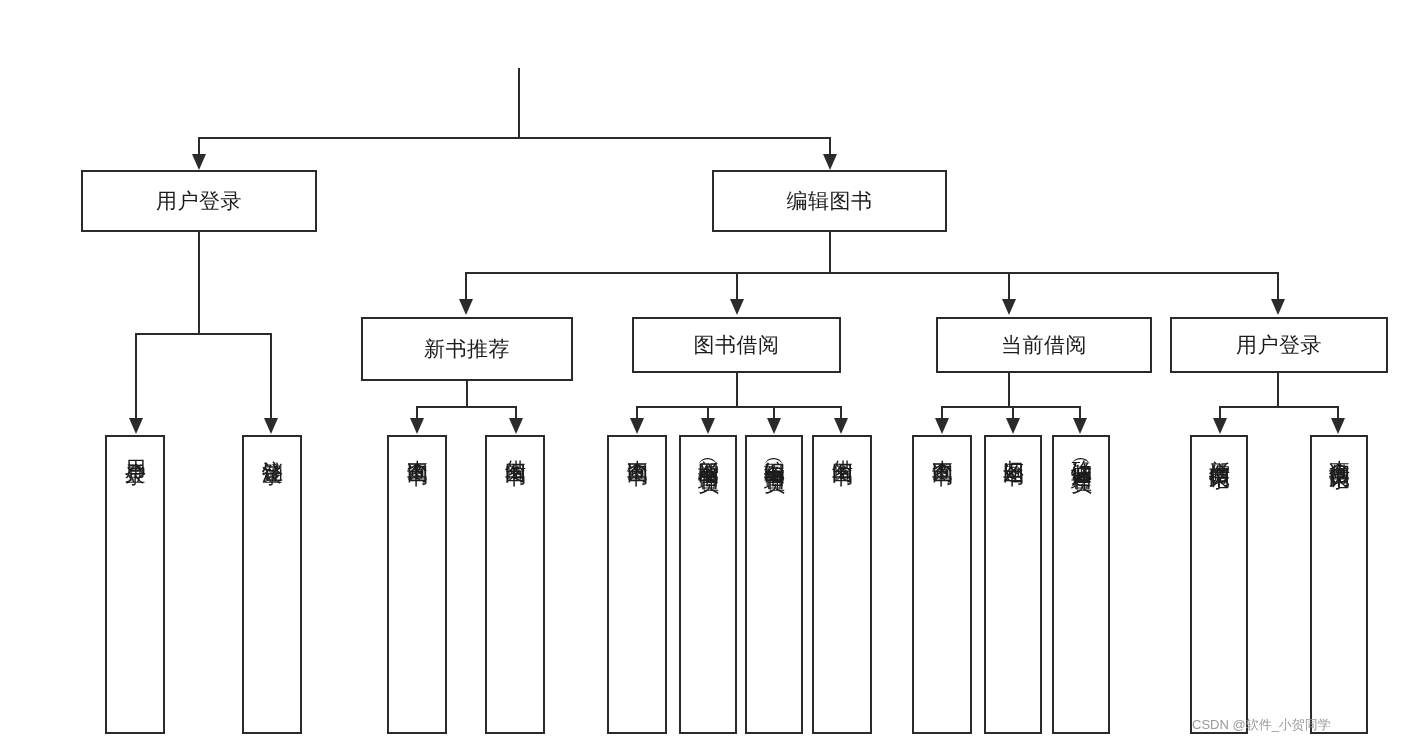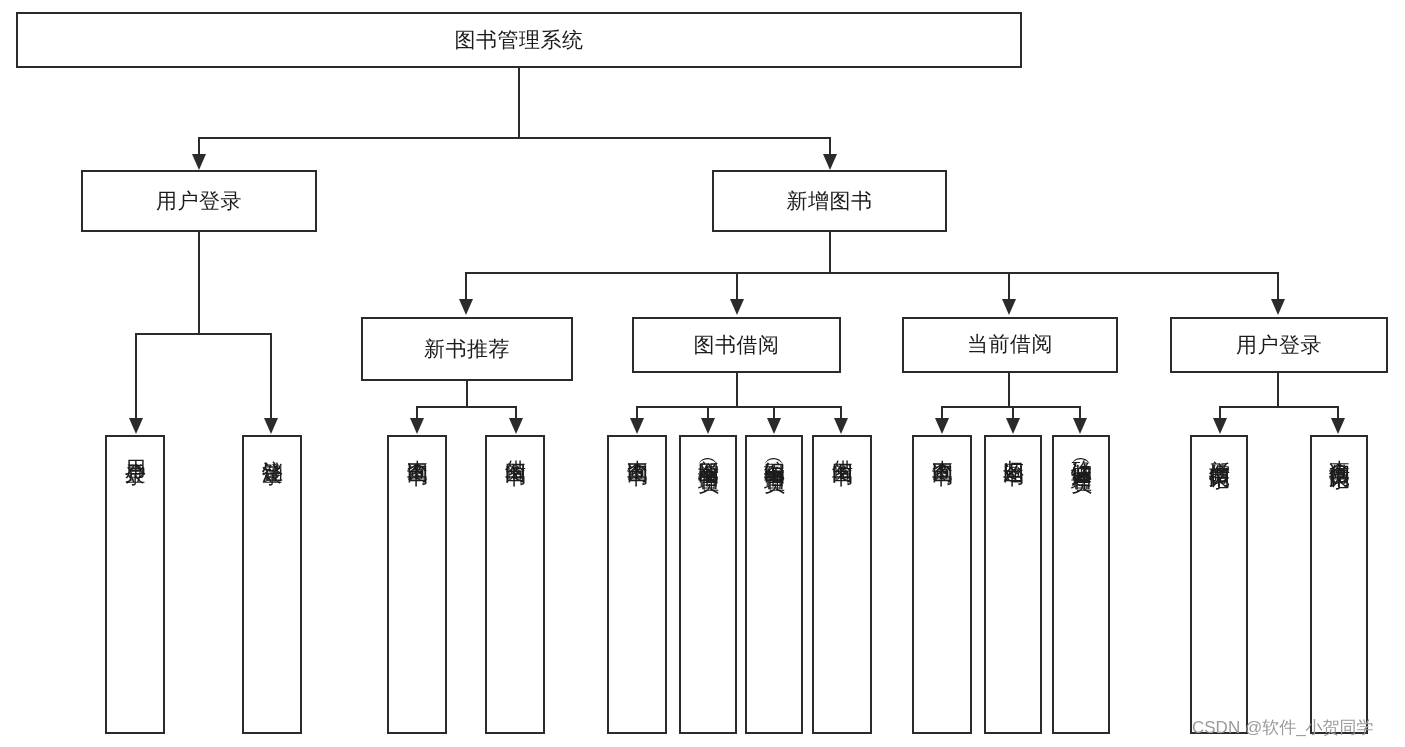--- a/index.html
+++ b/index.html
@@ -71,21 +71,21 @@
     position: absolute;
     width: 0;
     height: 0;
     border-left: 7px solid transparent;
     border-right: 7px solid transparent;
     border-top: 16px solid #2b2b2b;
   }
   
   #watermark {
     position: absolute;
-    font-size: 17px;
+    font-size: 13px;
     color: #9a9a9a;
     white-space: nowrap;
     user-select: none;
   }
 </style>
 </head>
 <body>
 
 <div id="canvas">
 
@@ -141,38 +141,35 @@
   <div class="arrow" style="left:1006px; top:418px;"></div>
   <div class="arrow" style="left:1073px; top:418px;"></div>
 
   <div class="edge vline" style="left:1277px; top:373px; height:34px;"></div>
   <div class="edge hline" style="left:1219px; top:406px; width:120px;"></div>
   <div class="edge vline" style="left:1219px; top:406px; height:13px;"></div>
   <div class="edge vline" style="left:1337px; top:406px; height:13px;"></div>
   <div class="arrow" style="left:1213px; top:418px;"></div>
   <div class="arrow" style="left:1331px; top:418px;"></div>
 
-  <div class="node h root" style="left:16px; top:12px; width:1006px; height:56px;">
-    <span class="label">图书管理系统</span>
-  </div>
 
   <div class="node h" style="left:81px; top:170px; width:236px; height:62px;">
     <span class="label">用户登录</span>
   </div>
   <div class="node h" style="left:712px; top:170px; width:235px; height:62px;">
-    <span class="label">新增图书</span>
+    <span class="label">编辑图书</span>
   </div>
 
   <div class="node h" style="left:361px; top:317px; width:212px; height:64px;">
     <span class="label">新书推荐</span>
   </div>
   <div class="node h" style="left:632px; top:317px; width:209px; height:56px;">
     <span class="label">图书借阅</span>
   </div>
-  <div class="node h" style="left:902px; top:317px; width:216px; height:56px;font-family:Liberation Serif, serif;">
+  <div class="node h" style="left:936px; top:317px; width:216px; height:56px;">
     <span class="label">当前借阅</span>
   </div>
   <div class="node h" style="left:1170px; top:317px; width:218px; height:56px;">
     <span class="label">用户登录</span>
   </div>
 
   <div class="node v" style="left:105px; top:435px; width:60px; height:299px;">
     <span class="label">用户登录</span>
   </div>
   <div class="node v" style="left:242px; top:435px; width:60px; height:299px;">

